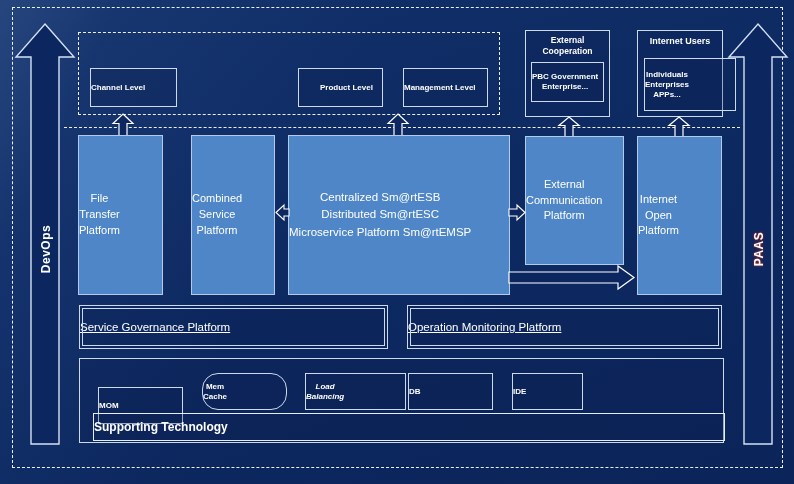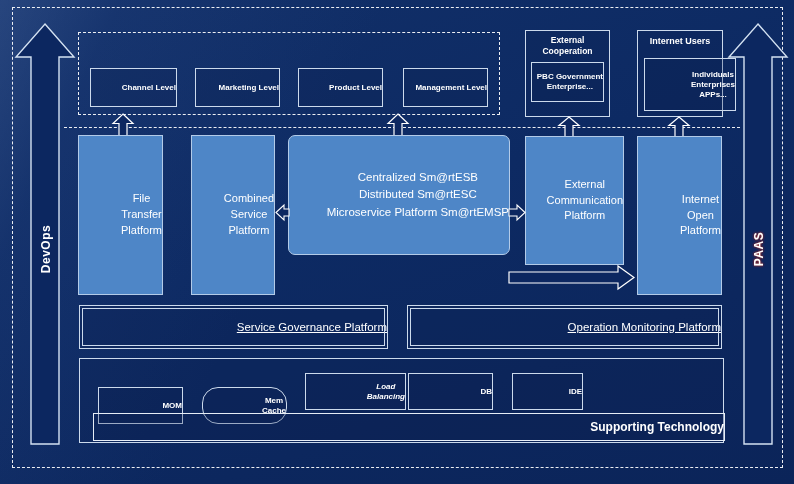--- a/index.html
+++ b/index.html
@@ -19,21 +19,21 @@
   .outer-dash{
     border:1px dashed rgba(255,255,255,.92);
   }
   .dash-box{
     border:1px dashed rgba(255,255,255,.92);
   }
   .hdash{
     border-top:1px dashed rgba(255,255,255,.92);
   }
   .box{
-    display:flex;align-items:center;justify-content:flex-end;
+    display:flex;align-items:center;justify-content:flex-start;
     text-align:center;box-sizing:border-box;position:absolute;
   }
   .box-dark{
     border:1px solid #ccdaec;background:rgba(10,33,80,.25);
   }
   .box-blue{
     background:#4e86c7;border:1px solid #b3cbe8;
   }
   .double{
     outline:1px solid #ccdaec;outline-offset:-4px;
@@ -76,23 +76,20 @@
   <svg class="abs" style="left:727px;top:22px;" width="62" height="424" viewBox="0 0 62 424">
     <path d="M31 2 L60 35 L45 35 L45 422 L17 422 L17 35 L2 35 Z" fill="#0c2760" stroke="#d4e2f2" stroke-width="1.4"></path>
   </svg>
   <div class="vlabel paas-tint" style="left:729px;top:242px;width:60px;text-align:center;">PAAS</div>
 
   <div class="abs dash-box" style="left:78px;top:32px;width:422px;height:83px;"></div>
 
   <div class="box box-dark t-bold-xs" style="left:90px;top:68px;width:87px;height:39px;">
     <span>Channel Level</span>
   </div>
-  <div class="box box-dark t-bold-xs" style="left:195px;top:68px;width:85px;height:39px;">
-    <span>Marketing Level</span>
-  </div>
   <div class="box box-dark t-bold-xs" style="left:298px;top:68px;width:85px;height:39px;padding-left:21px;">
     <span>Product Level</span>
   </div>
   <div class="box box-dark t-bold-xs" style="left:403px;top:68px;width:85px;height:39px;">
     <span>Management Level</span>
   </div>
 
   <div class="abs box-dark" style="left:525px;top:30px;width:85px;height:87px;border-width:1px;">
     <div class="coop-title pre">External
 Cooperation</div>
@@ -129,21 +126,21 @@
   <div class="box box-blue t-plat pre" style="left:78px;top:135px;width:85px;height:160px;">
     <span class="pre">File
 Transfer
 Platform</span>
   </div>
   <div class="box box-blue t-plat pre" style="left:191px;top:135px;width:84px;height:160px;">
     <span class="pre">Combined
 Service
 Platform</span>
   </div>
-  <div class="box box-blue t-esb pre" style="left:288px;top:135px;width:222px;height:120px;border-radius:7px;">
+  <div class="box box-blue t-esb pre" style="left:288px;top:135px;width:222px;height:160px;">
     <span class="pre">Centralized Sm@rtESB
 Distributed Sm@rtESC
 Microservice Platform Sm@rtEMSP</span>
   </div>
   <div class="box box-blue t-plat pre" style="left:525px;top:136px;width:99px;height:129px;">
     <span class="pre">External
 Communication
 Platform</span>
   </div>
   <div class="box box-blue t-plat pre" style="left:637px;top:136px;width:85px;height:159px;">
@@ -169,21 +166,21 @@
   </div>
   <div class="box box-dark double t-gov" style="left:407px;top:305px;width:315px;height:44px;">
     <span>Operation Monitoring Platform</span>
   </div>
 
   <div class="abs box-dark" style="left:79px;top:358px;width:645px;height:85px;border-width:1px;"></div>
 
   <div class="box box-dark t-bold-xs pre" style="left:98px;top:387px;width:85px;height:37px;">
     <span class="pre">MOM</span>
   </div>
-  <div class="box box-dark t-bold-xs pre" style="left:202px;top:387px;width:85px;height:37px;border-radius:16px;">
+  <div class="box box-dark t-bold-xs pre" style="left:202px;top:373px;width:85px;height:37px;border-radius:16px;">
     <span class="pre">Mem
 Cache</span>
   </div>
   <div class="box box-dark t-bold-xs pre" style="left:305px;top:373px;width:101px;height:37px;font-style:italic;">
     <span class="pre">Load
 Balancing</span>
   </div>
   <div class="box box-dark t-bold-xs pre" style="left:408px;top:373px;width:85px;height:37px;">
     <span class="pre">DB</span>
   </div>

